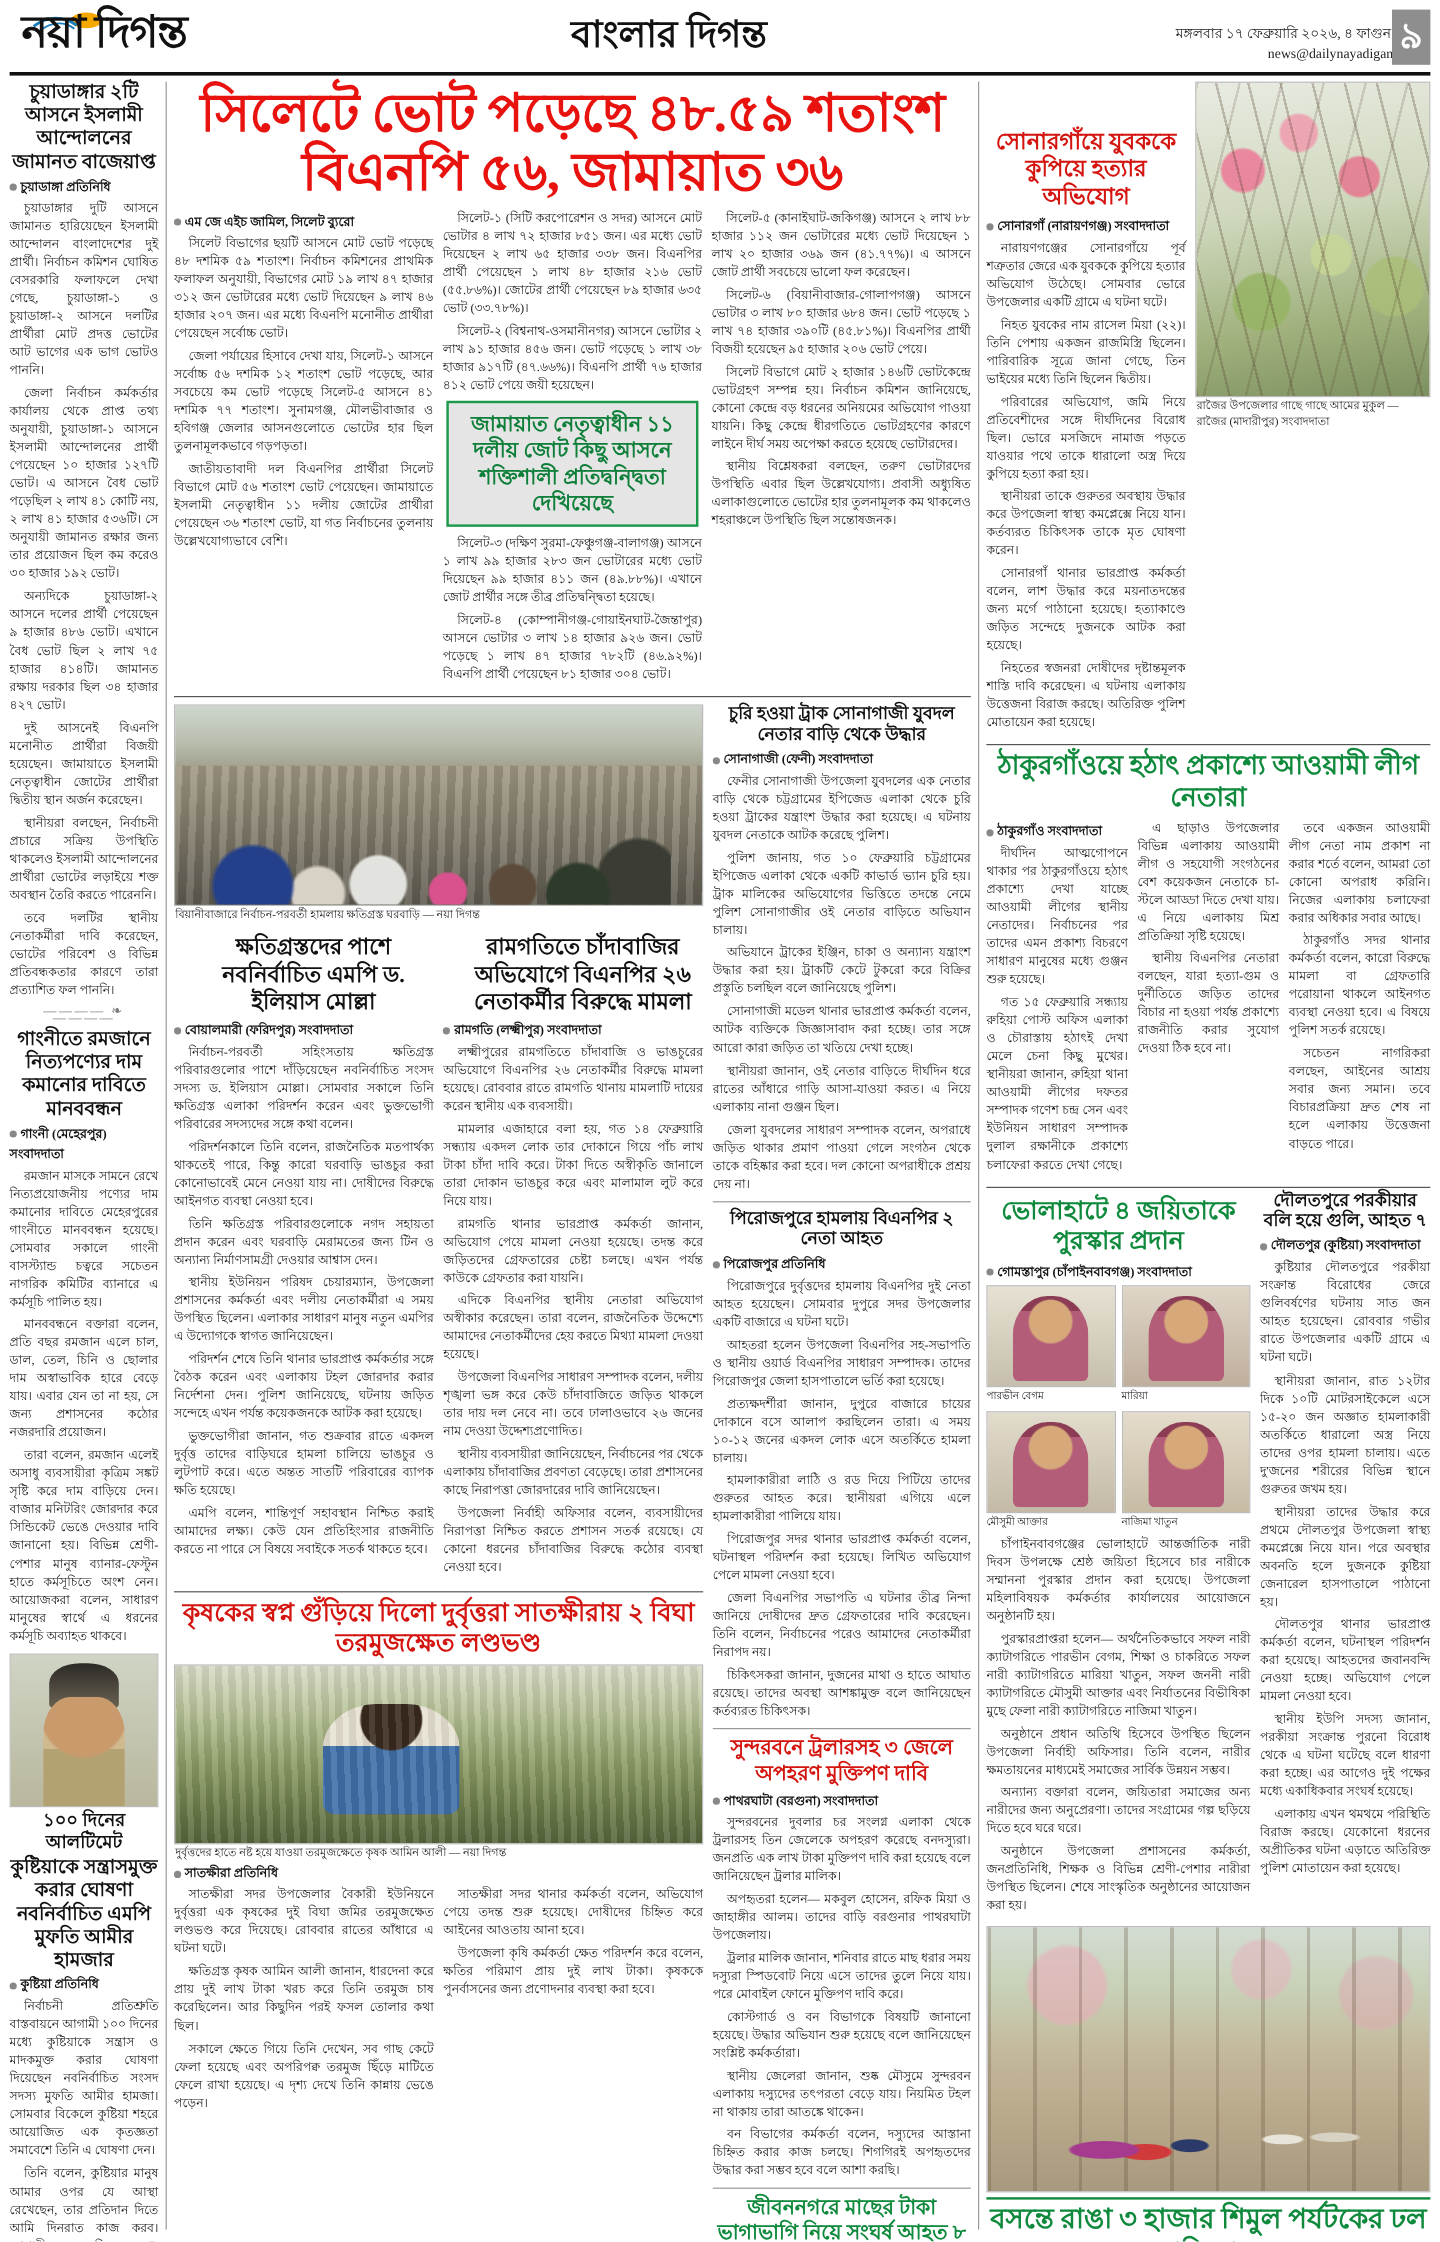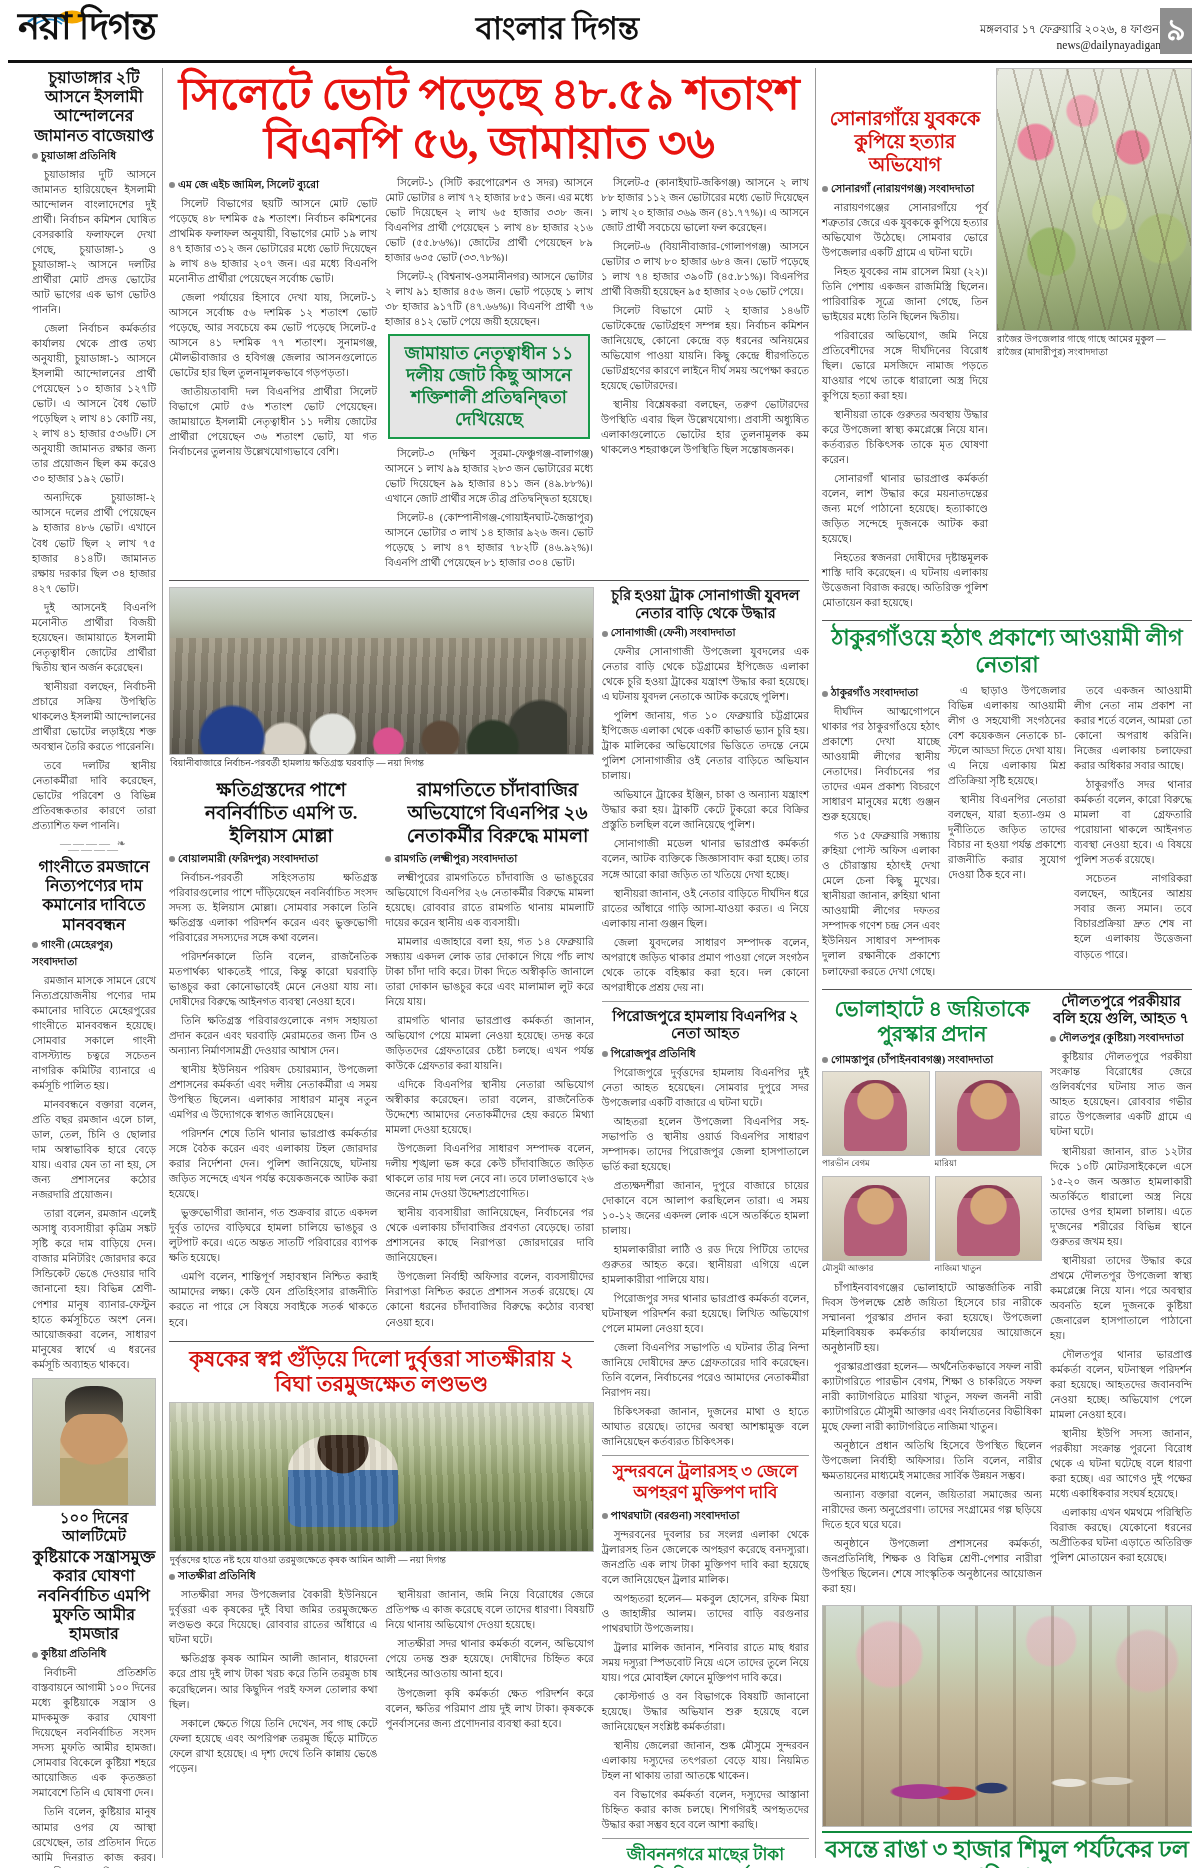--- a/index.html
+++ b/index.html
@@ -46,21 +46,21 @@
 
   
   .body-grid {
     display:flex;
     margin-top:5px;
     height:1790px;
     gap:0;
   }
   .col { position:relative; }
   .vsep { width:1px; background:#9a9a9a; margin:0 6px; flex:none; }
-  .c1 { width:124px;margin-left:24px; }
+  .c1 { width:124px; }
   .c-mid { flex:1; }
   .c-right { width:370px; }
 
   
   .kicker {
     font-weight:bold; text-align:center; line-height:1.2;
     font-size:16px; color:#111; margin:0 0 3px 0;
   }
   .hl-sm { font-size:14.5px; }
   .byline {
@@ -384,21 +384,20 @@
           <div class="byline">
             <span class="dot"></span><span>সাতক্ষীরা প্রতিনিধি</span>
           </div>
           <div class="colrow">
             <div>
               <p class="body">সাতক্ষীরা সদর উপজেলার বৈকারী ইউনিয়নে দুর্বৃত্তরা এক কৃষকের দুই বিঘা জমির তরমুজক্ষেত লণ্ডভণ্ড করে দিয়েছে। রোববার রাতের আঁধারে এ ঘটনা ঘটে।</p>
               <p class="body">ক্ষতিগ্রস্ত কৃষক আমিন আলী জানান, ধারদেনা করে প্রায় দুই লাখ টাকা খরচ করে তিনি তরমুজ চাষ করেছিলেন। আর কিছুদিন পরই ফসল তোলার কথা ছিল।</p>
               <p class="body">সকালে ক্ষেতে গিয়ে তিনি দেখেন, সব গাছ কেটে ফেলা হয়েছে এবং অপরিপক্ব তরমুজ ছিঁড়ে মাটিতে ফেলে রাখা হয়েছে। এ দৃশ্য দেখে তিনি কান্নায় ভেঙে পড়েন।</p>
             </div>
             <div>
-              <p class="body">স্থানীয়রা জানান, জমি নিয়ে বিরোধের জেরে প্রতিপক্ষ এ কাজ করেছে বলে তাদের ধারণা। বিষয়টি নিয়ে থানায় অভিযোগ দেওয়া হয়েছে।</p>
               <p class="body">সাতক্ষীরা সদর থানার কর্মকর্তা বলেন, অভিযোগ পেয়ে তদন্ত শুরু হয়েছে। দোষীদের চিহ্নিত করে আইনের আওতায় আনা হবে।</p>
               <p class="body">উপজেলা কৃষি কর্মকর্তা ক্ষেত পরিদর্শন করে বলেন, ক্ষতির পরিমাণ প্রায় দুই লাখ টাকা। কৃষককে পুনর্বাসনের জন্য প্রণোদনার ব্যবস্থা করা হবে।</p>
             </div>
           </div>
         </div>
 
         <div style="flex:1;">
           <div class="kicker hl-sm">চুরি হওয়া ট্রাক সোনাগাজী যুবদল নেতার বাড়ি থেকে উদ্ধার</div>
           <div class="byline">
             <span class="dot"></span><span>সোনাগাজী (ফেনী) সংবাদদাতা</span>

